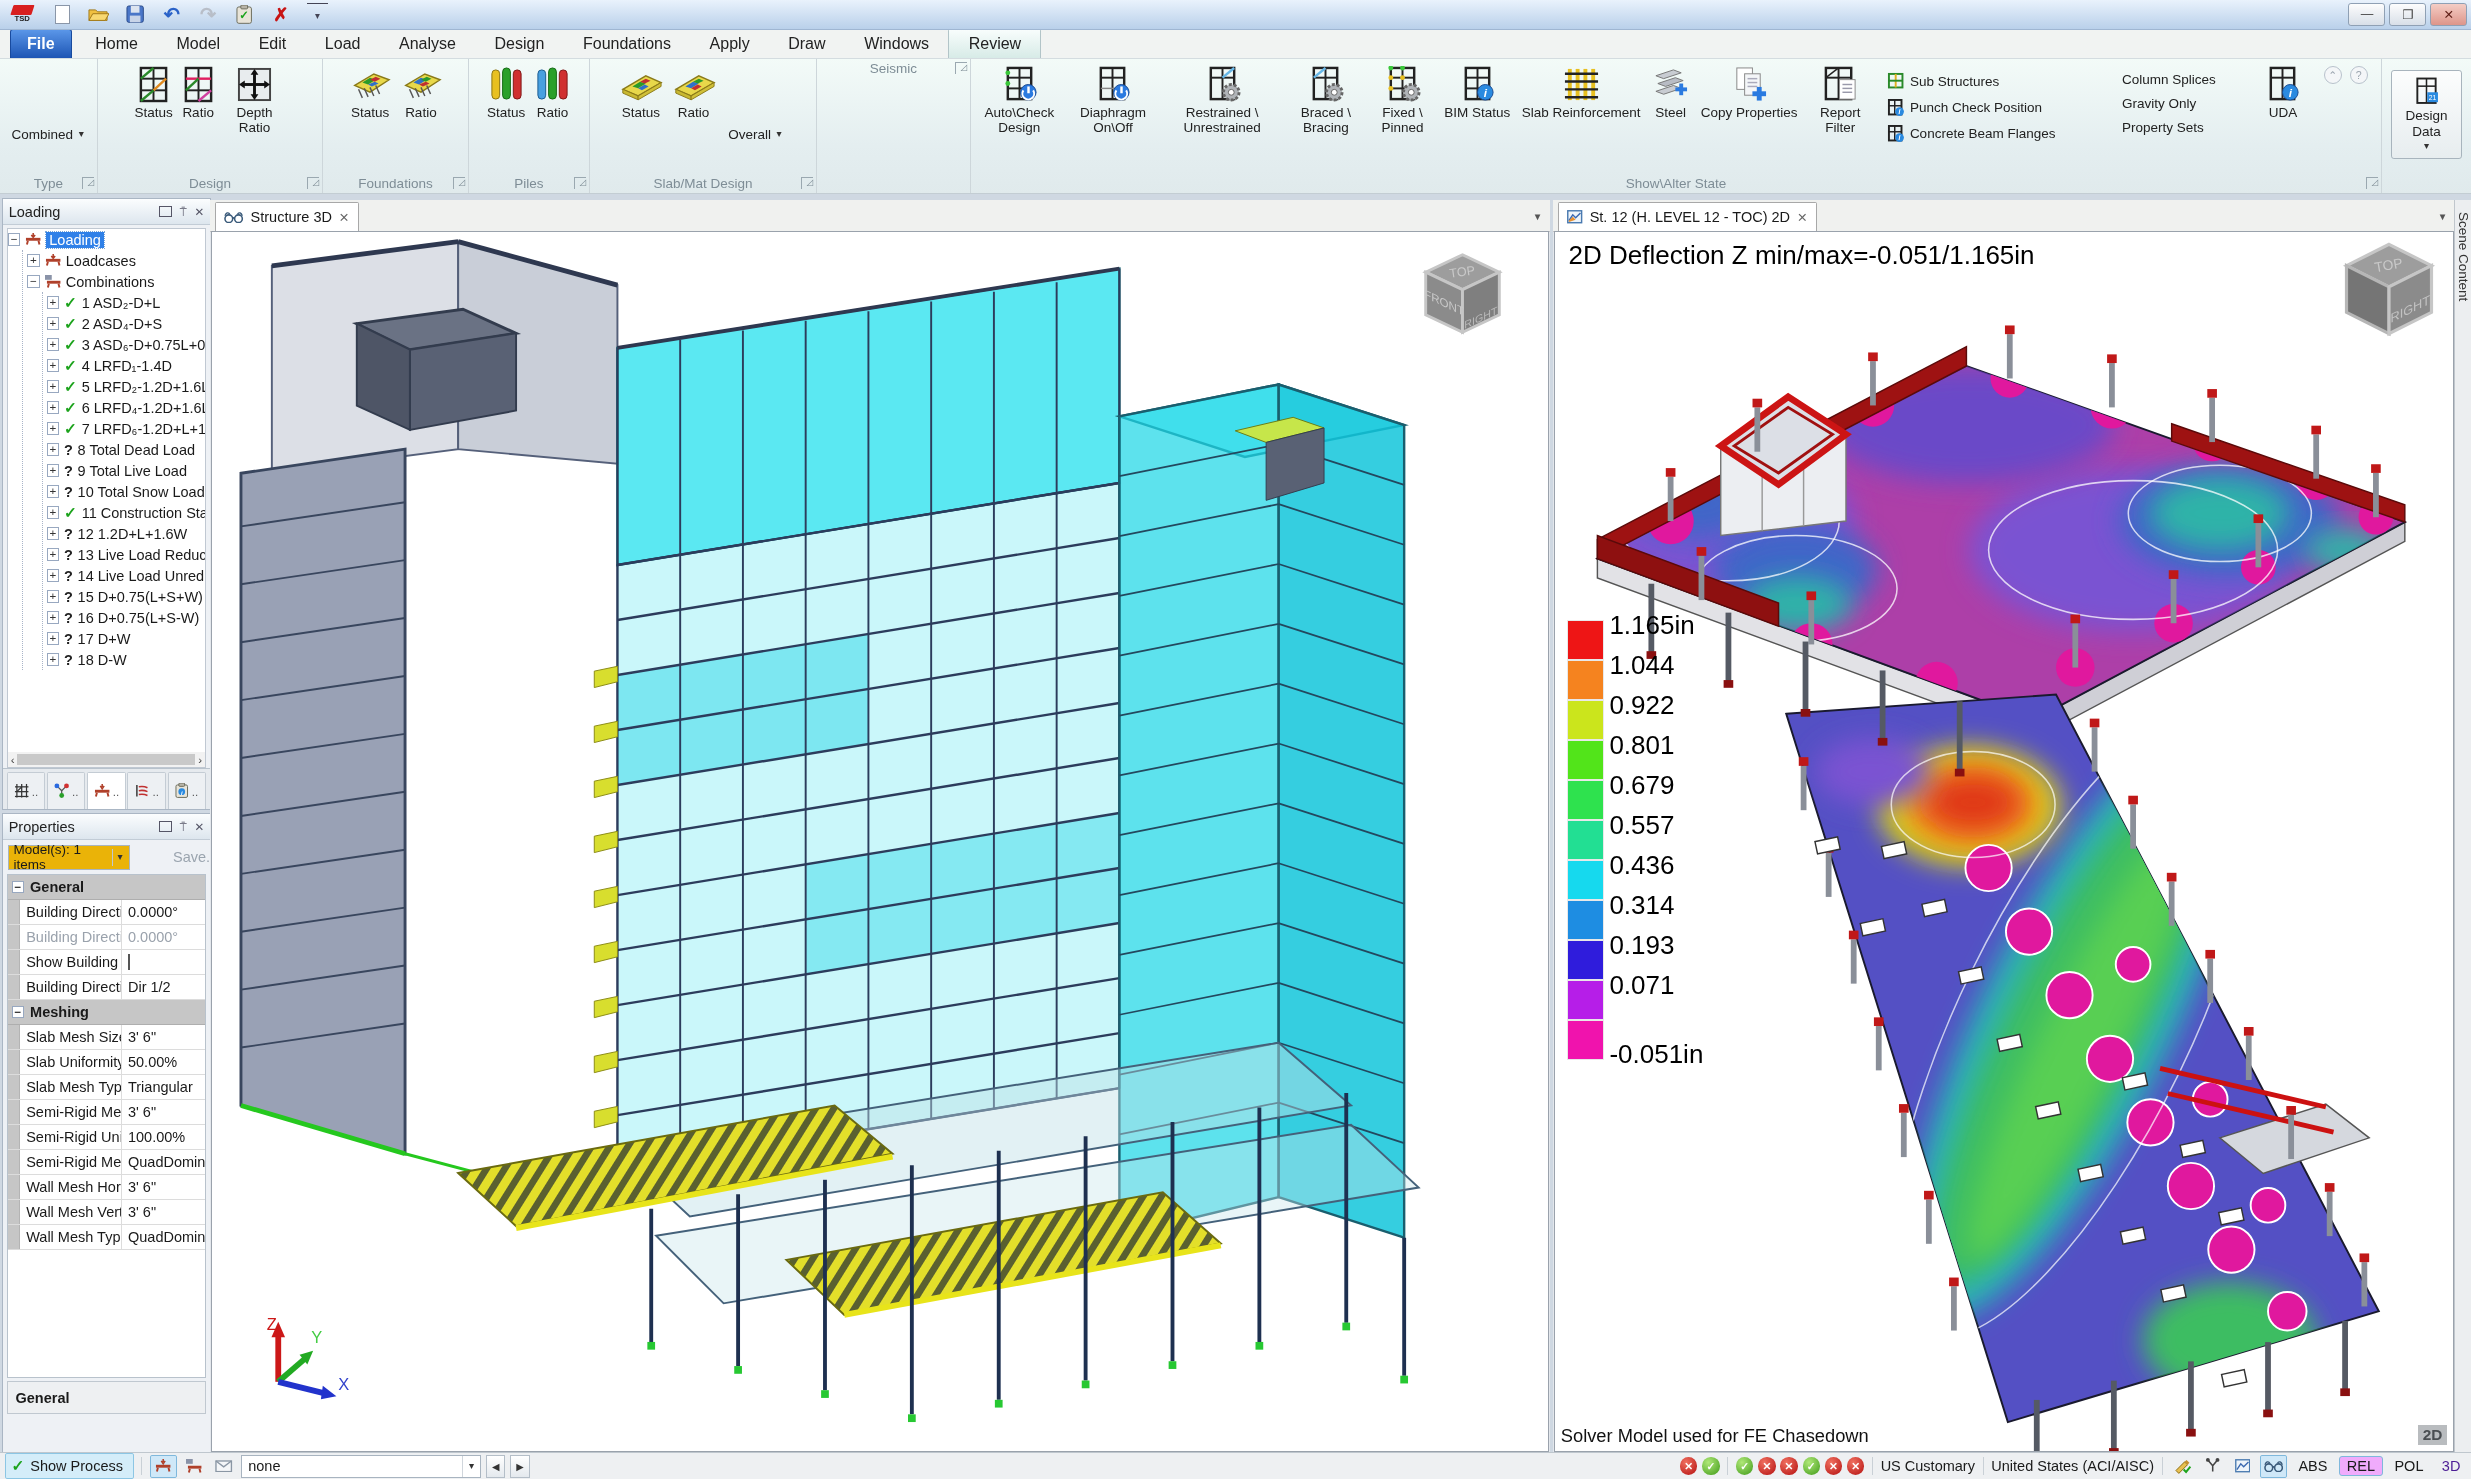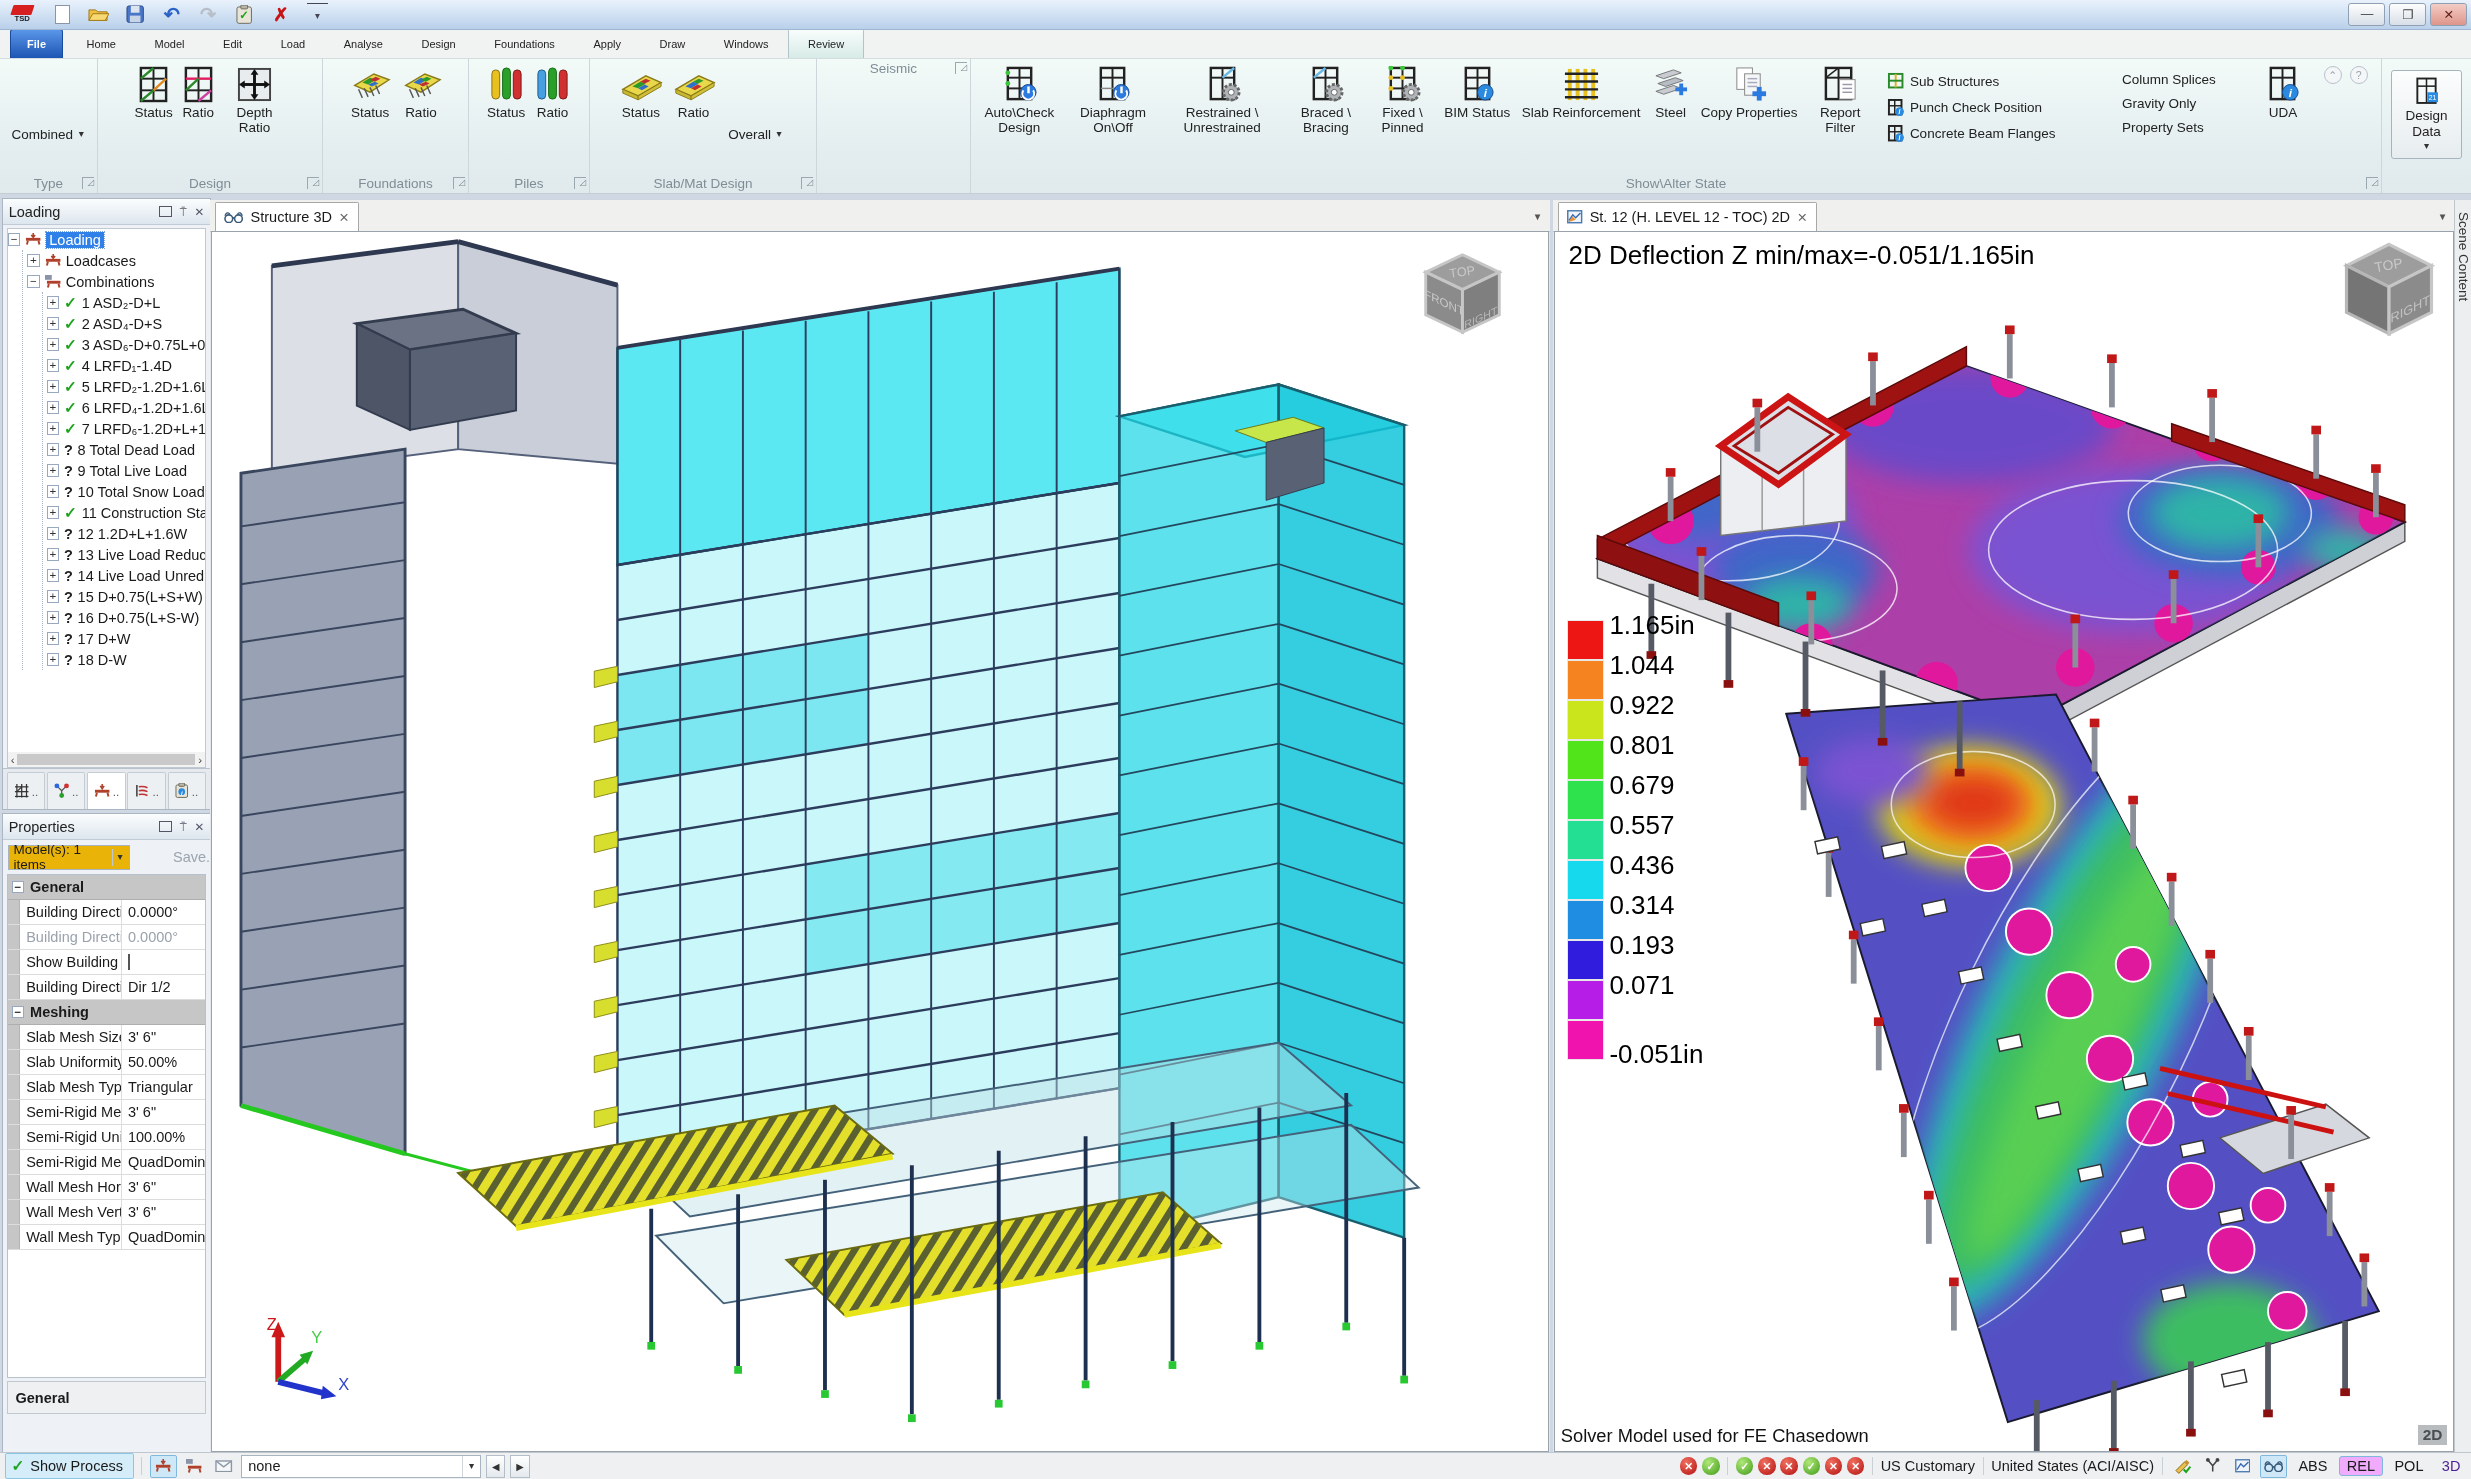--- a/index.html
+++ b/index.html
@@ -26,21 +26,21 @@
   .ribbon-mini{position:absolute;right:104px;top:66px;z-index:31;display:flex;gap:7.7px;}
   .mini-circ{width:16.4px;height:16.4px;border-radius:50%;border:1px solid #b8c2cc;color:#9aa4ae;font-size:10.6px;
     display:flex;align-items:center;justify-content:center;background:#f4f6f8;}
   .win-controls{position:absolute;right:4.8px;top:2.9px;display:flex;gap:3.9px;z-index:40;}
   .win-btn{width:35px;height:21px;border:1px solid #8fa0b4;border-radius:2.9px;font-size:12.6px;color:#444;
     background:linear-gradient(#fdfdfd,#d8dfe8);display:flex;align-items:center;justify-content:center;}
   .win-btn.close{background:linear-gradient(#f4cdc5,#dd958a);color:#5a1a12;}
   
   .tabs-row{position:absolute;top:29px;left:0;right:0;height:29px;background:#f1f3f2;z-index:10;
     border-bottom:1px solid #d4dce0;display:flex;align-items:stretch;padding-left:9.7px;}
-  .rtab{padding:0 19.3px;font-size:11px;color:#222;display:flex;align-items:center;}
+  .rtab{padding:0 19.3px;font-size:16px;color:#222;display:flex;align-items:center;}
   .rtab.file{background:linear-gradient(#5a96e8,#1d55b4);color:#fff;border-radius:2.9px 2.9px 0 0;
     font-weight:bold;padding:0 16.4px;margin-right:3.9px;border:1px solid #184a9e;border-bottom:none;}
   .rtab.active{background:linear-gradient(#f8fdfc,#d7ebe7);border:1px solid #b2c4c8;border-bottom:none;
     border-radius:1.9px 1.9px 0 0;}
   
   .ribbon{position:absolute;top:58px;left:0;right:0;height:135px;z-index:5;display:flex;
     background:linear-gradient(#f3fbf8,#e4eef0 65%,#e0eaec);border-bottom:1px solid #c3cdd3;}
   .rgroup{position:relative;border-right:1px solid #cdd6da;display:flex;flex-direction:column;flex:0 0 auto;}
   .rgroup-body{flex:1;display:flex;align-items:flex-start;justify-content:center;gap:1px;padding:4.8px 2.9px 0;}
   .rgroup-label{height:20px;display:flex;align-items:center;justify-content:center;gap:3.9px;

